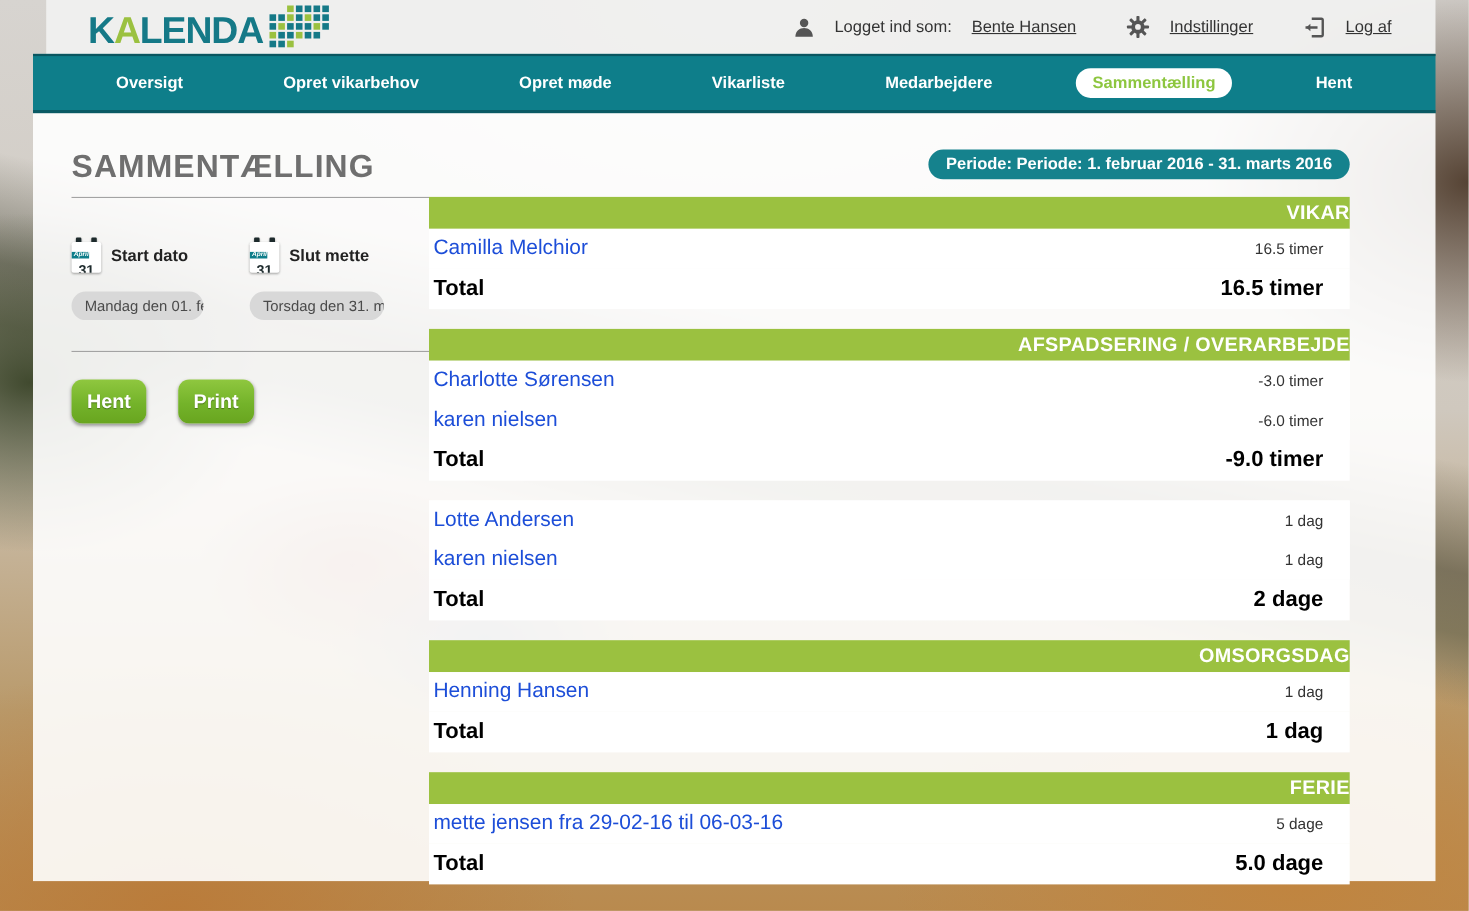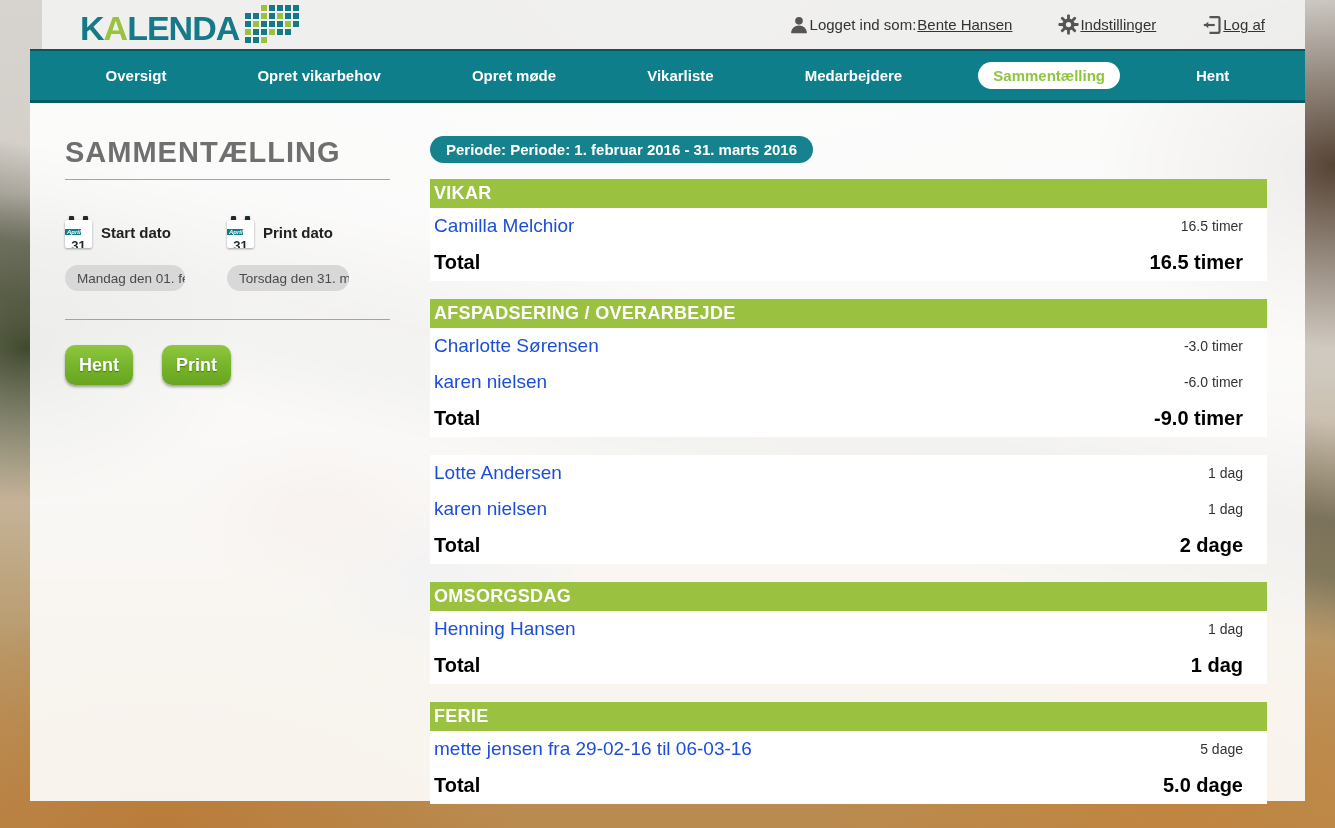--- a/index.html
+++ b/index.html
@@ -30,21 +30,21 @@
   .logo { display:flex; align-items:flex-end; gap:6px; cursor:pointer; }
   .logo-text { font-size:34px; font-weight:bold; letter-spacing:-1px; color:#157987; line-height:.9; }
   .logo-text .green { color:#9BC140; }
   .logo-grid { display:grid; grid-template-columns:repeat(7,6px); grid-auto-rows:6px; gap:2px; margin-bottom:1px; }
   .logo-grid i { display:block; }
   .logo-grid i.t { background:#157987; }
   .logo-grid i.g { background:#9BC140; }
   .logo-grid i.e { background:transparent; }
 
   .header-right { display:flex; align-items:center; gap:46px; font-size:15px; color:#333; }
-  .header-item { display:flex; align-items:center; gap:1px; }
+  .header-item { display:flex; align-items:center; gap:18px; }
   .header-item a { color:#333; text-decoration:underline; cursor:pointer; }
   .hdr-icon { display:inline-flex; }
 
   
   .nav {
     height:54px; background:#0e7e8a;
     border-top:2px solid #0a5660; border-bottom:3px solid #0a5a64;
     display:flex; align-items:center; justify-content:space-around; padding:0 30px;
   }
   .nav-item {
@@ -81,21 +81,21 @@
   .date-col:last-child .date-input { width:122px; }
   .btn-row { display:flex; gap:29px; margin-top:25px; }
   .btn {
     min-width:63px; height:40px; padding:0 14px;
     background:linear-gradient(180deg,#8fc73f 0%,#74b32a 55%,#68a51f 100%);
     border:none; border-radius:10px; color:#fff; font-weight:bold; font-size:18px;
     text-shadow:0 1px 1px rgba(0,0,0,.35); box-shadow:0 2px 3px rgba(0,0,0,.35);
     cursor:pointer; font-family:"Liberation Sans", sans-serif;
   }
 
-  .main { margin-left:40px; width:837px; }
+  .main { width:837px;text-align:right; }
   .period-badge {
     display:inline-block; background:#15828d; color:#fff; font-weight:bold; font-size:15px;
     padding:5px 16px; border-radius:14px; margin-bottom:16px;
   }
   .section { margin-bottom:18px; }
   .section-header {
     background:#9bc140; color:#fff; font-weight:bold; font-size:18px;
     height:29px; line-height:29px; padding-left:4px; letter-spacing:.3px;
   }
   .rows { background:#fff; }
@@ -224,21 +224,21 @@
         </div>
         <div class="date-col">
           <div class="date-label-row">
             <span class="cal-icon">
               <span class="cal-tabs">
                   <i></i>
                   <i></i>
                 </span>
               <span class="cal-body"><span class="cal-top">April</span><span class="cal-day" style="display:block;">31</span></span>
             </span>
-            <span class="date-label">Print dato</span>
+            <span class="date-label">Slut mette</span>
           </div>
           <div class="date-input">Torsdag den 31. ma</div>
         </div>
       </div>
       <hr style="margin-top:28px;">
       <div class="btn-row">
         <button class="btn">Hent</button>
         <button class="btn">Print</button>
       </div>
     </div>

